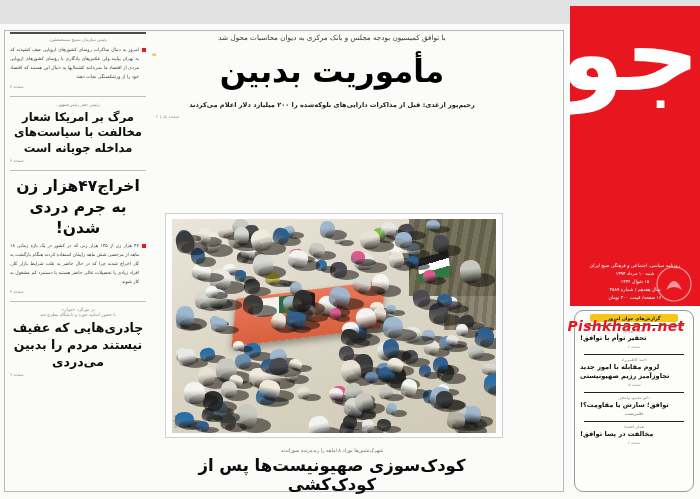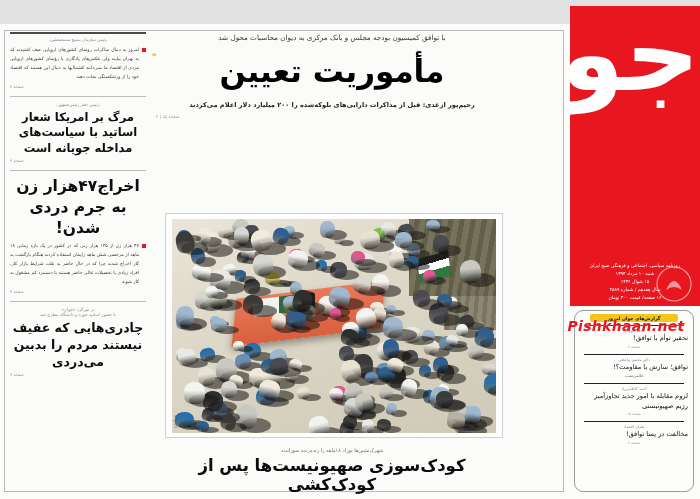--- a/index.html
+++ b/index.html
@@ -117,23 +117,23 @@
     margin: 0 4px 2px 4px;
   }
   .sb-kicker {
     font-size: 3.9px;
     color: #8a8a8a;
     text-align: center;
     margin-bottom: 1px;
   }
   .sb-title {
     font-size: 6.6px;
-    font-weight: normal;
+    font-weight: bold;
     color: #111;
-    text-align: right;
+    text-align: left;
     line-height: 1.45;
   }
   .sb-sub {
     font-size: 4px;
     color: #666;
     text-align: center;
     margin-top: 1px;
   }
   .sb-page {
     font-size: 3.6px;
@@ -381,30 +381,30 @@
 
     <div class="sb-item">
       <div class="sb-rule"></div>
       <div class="sb-kicker">محمد قوچانی</div>
       <div class="sb-title">تحقیر توأم با توافق!</div>
       <div class="sb-page">صفحه ۲</div>
     </div>
 
     <div class="sb-item">
       <div class="sb-rule"></div>
+      <div class="sb-kicker">احمد کاظمی‌راد</div>
+      <div class="sb-title">لزوم مقابله با امور جدید تجاوزآمیز رژیم صهیونیستی</div>
+      <div class="sb-page">صفحه ۱۵</div>
+    </div>
+
+    <div class="sb-item">
+      <div class="sb-rule"></div>
       <div class="sb-kicker">دکتر محمود واعظی</div>
       <div class="sb-title">توافق؛ سازش یا مقاومت؟!</div>
       <div class="sb-sub">غلامی‌نسب</div>
-    </div>
-
-    <div class="sb-item">
-      <div class="sb-rule"></div>
-      <div class="sb-kicker">احمد کاظمی‌راد</div>
-      <div class="sb-title">لزوم مقابله با امور جدید تجاوزآمیز رژیم صهیونیستی</div>
-      <div class="sb-page">صفحه ۱۵</div>
     </div>
 
     <div class="sb-item">
       <div class="sb-rule"></div>
       <div class="sb-kicker">نعمان اقتصاد</div>
       <div class="sb-title">مخالفت در پسا توافق!</div>
       <div class="sb-page">صفحه ۲</div>
     </div>
   </div>
 
@@ -416,21 +416,21 @@
       <div class="lc-rule-top"></div>
       <div class="lc-kicker">رئیس سازمان بسیج مستضعفین:</div>
       <div class="lc-body">امروز به دنبال مناکرات روسای کشورهای اروپایی صف کشیدند که به تهران بیایند ولی عکس‌های یادگاری با رؤسای کشورهای اروپایی مردی از اقتصاد ما نمی‌دانند کشما‌ابها به دنبال این هستند که اقتصاد خود را از ورشکستگی نجات دهند</div>
       <div class="lc-pagelink">صفحه ۳</div>
     </div>
 
     <div class="lc-hair"></div>
 
     <div class="lc-item">
       <div class="lc-kicker">رئیس دفتر رئیس‌جمهور:</div>
-      <div class="lc-title" style="font-size:11.5px;">مرگ بر امریکا شعار اساتید با سیاست‌های مداخله جویانه است</div>
+      <div class="lc-title" style="font-size:11.5px;">مرگ بر امریکا شعار مخالفت با سیاست‌های مداخله جویانه است</div>
       <div class="lc-pagelink">صفحه ۲</div>
     </div>
 
     <div class="lc-hair"></div>
 
     <div class="lc-item">
       <div class="lc-title big">اخراج۴۷هزار زن به جرم دردی شدن!</div>
       <div class="lc-body">۴۷ هزار زن از ۱۴۵ هزار زنی که در کشور در یک بازه زمانی ۱۸ ماهه از مرخصی شش ماهه زایمان استفاده کردند هنگام بازگشت به کار اخراج شدند چرا که در حال حاضر به علت شرایط بازار کار، افراد زیادی با تحصیلات عالی حاضر هستند با دستمزد کم مشغول به کار شوند</div>
       <div class="lc-pagelink">صفحه ۳</div>
     </div>
@@ -441,21 +441,21 @@
       <div class="lc-kicker" style="white-space:pre-line;">در میزگرد «جوان»
 با حضور اساتید حوزه و دانشگاه مطرح شد</div>
       <div class="lc-title" style="font-size:12.5px;">چادری‌هایی که عفیف نیستند مردم را بدبین می‌دردی</div>
       <div class="lc-pagelink">صفحه ۹</div>
     </div>
 
   </div>
 
   <div class="center">
     <div class="lead-kicker">با توافق کمیسیون بودجه مجلس و بانک مرکزی به دیوان محاسبات محول شد</div>
-    <div class="lead-title">مأموریت تعیین</div>
+    <div class="lead-title">مأموریت بدبین</div>
     <div class="lead-deck">رحیم‌پور ازغدی: قبل از مذاکرات دارایی‌های بلوکه‌شده را ۲۰۰ میلیارد دلار اعلام می‌کردند</div>
     <div class="lead-pagelink">صفحه یک | ۲</div>
   </div>
 
   <div class="photo-wrap">
     <div class="photo" id="photo">
       <div class="ph-ground"></div>
       <div class="ph-wall"></div>
       <div class="ph-wall2"></div>
       <div class="ph-stretcher"></div>

